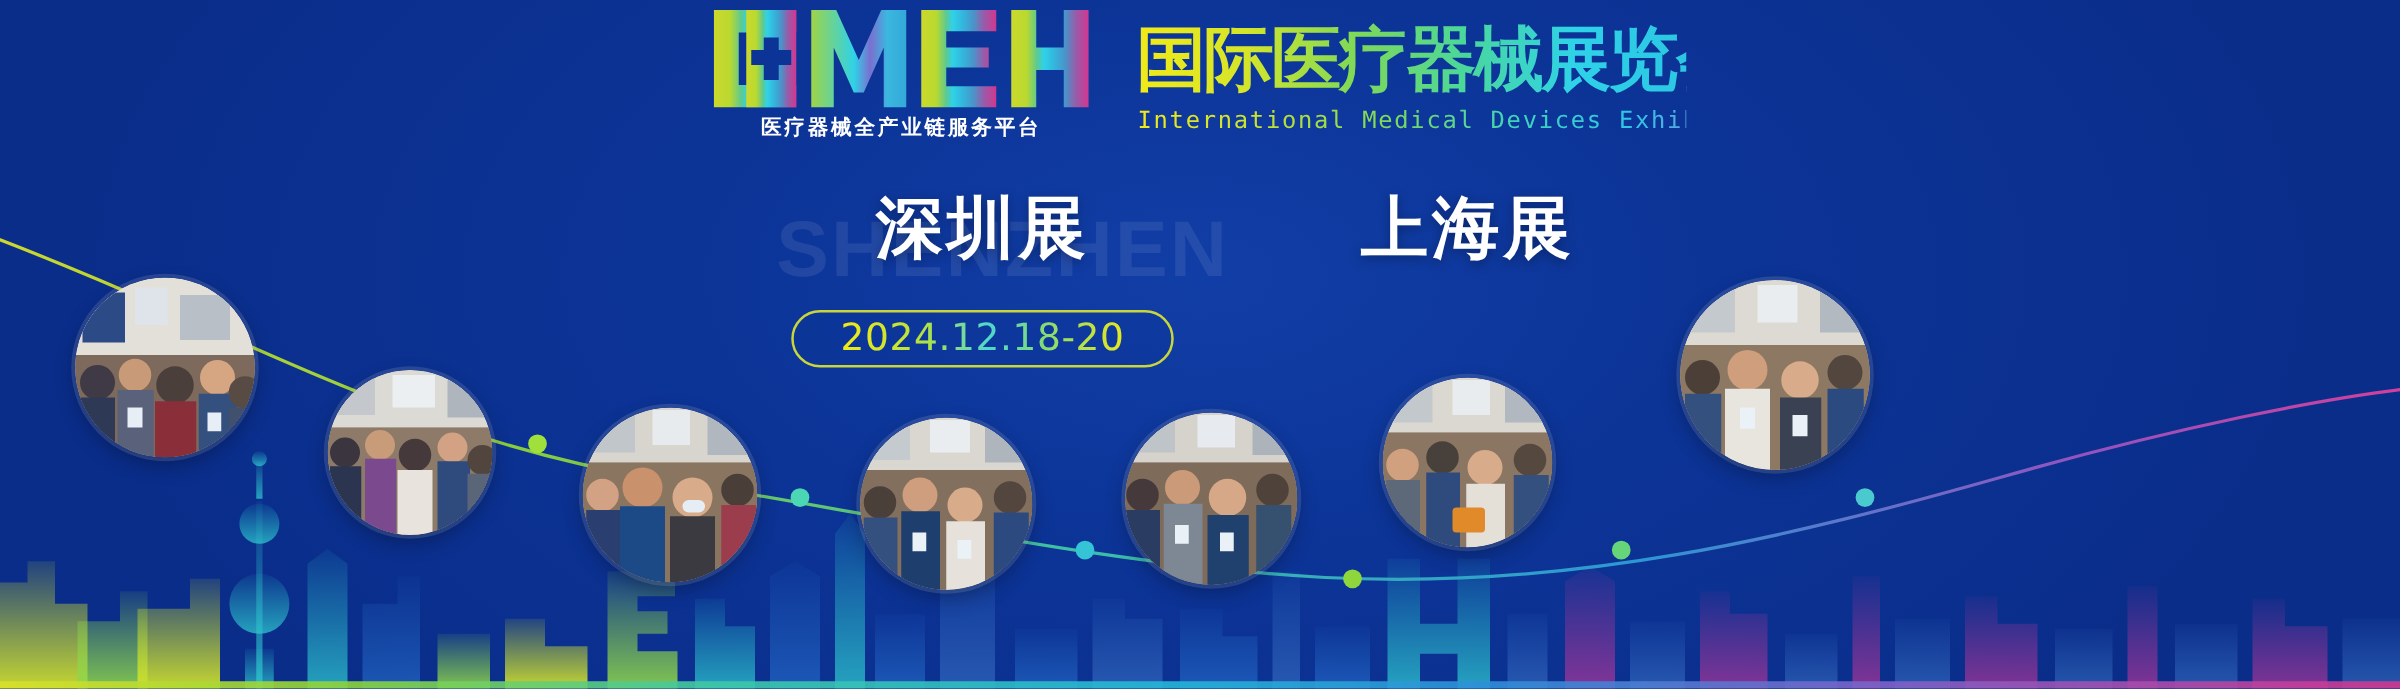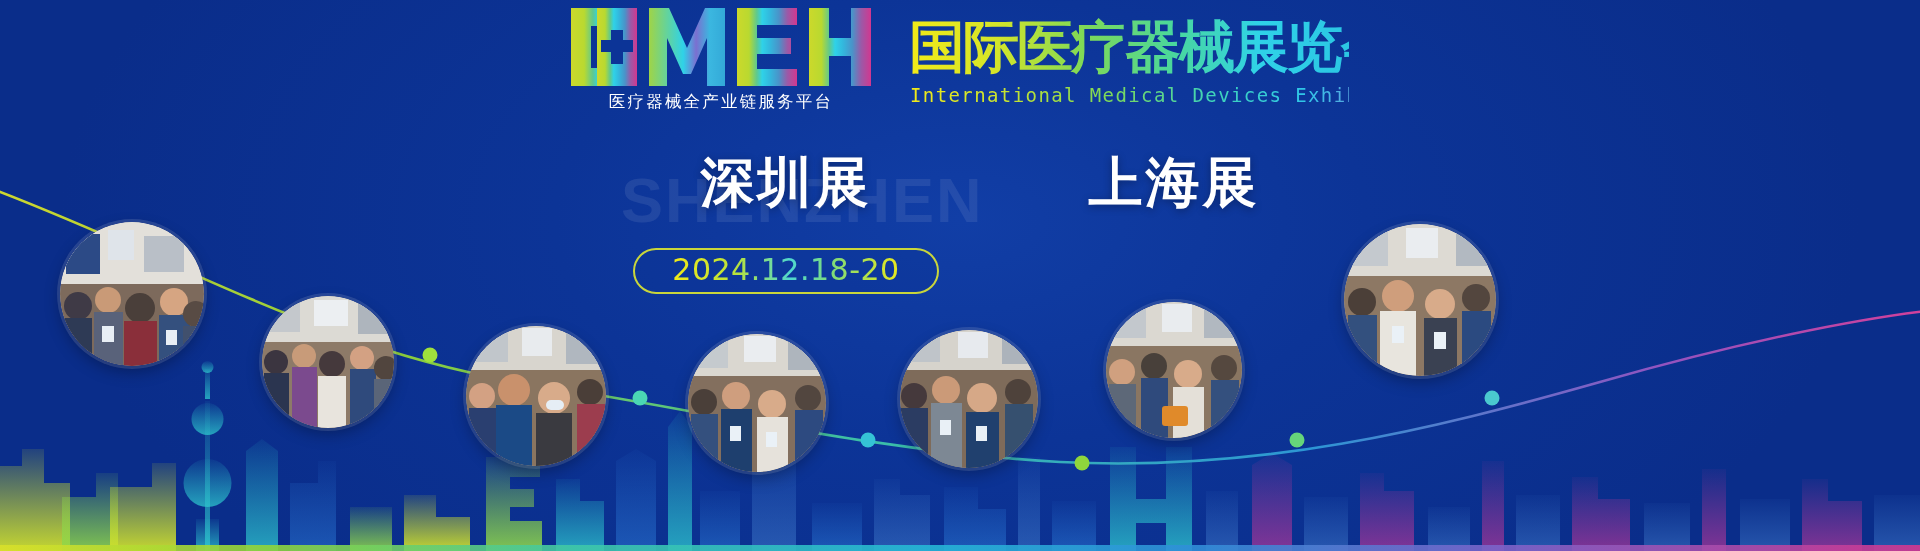--- a/index.html
+++ b/index.html
@@ -35,21 +35,21 @@
     position:absolute; left:0; top:8px; width:100%;
     display:flex; align-items:flex-start; justify-content:center; gap:38px;
   }
 
   .logo-block{ display:flex; flex-direction:column; align-items:center; }
   .logo-mark{ height:78px; display:block; }
   .logo-tagline{
     margin-top:5px;
     font-size:16.5px; letter-spacing:2.2px; color:#ffffff;
     font-family:"DejaVu Sans","Liberation Sans",sans-serif;
-    white-space:nowrap; font-weight:400;
+    white-space:nowrap; font-weight:700;
   }
 
   .title-block{ display:flex; flex-direction:column; align-items:flex-start; padding-top:6px; }
   .title-cn{ height:62px; display:block; }
   .title-en{ height:26px; display:block; margin-top:6px; }
 
   
   .cities{
     position:absolute; top:152px; left:0; width:100%;
     display:flex; justify-content:center; align-items:flex-start; gap:58px;

